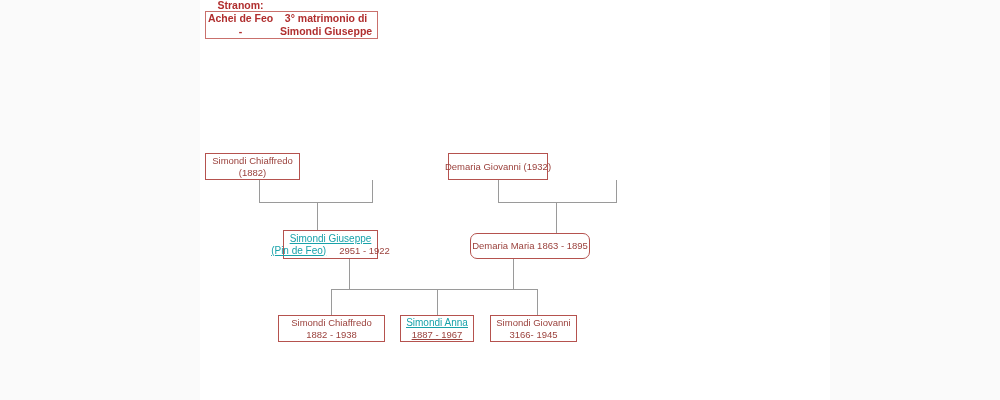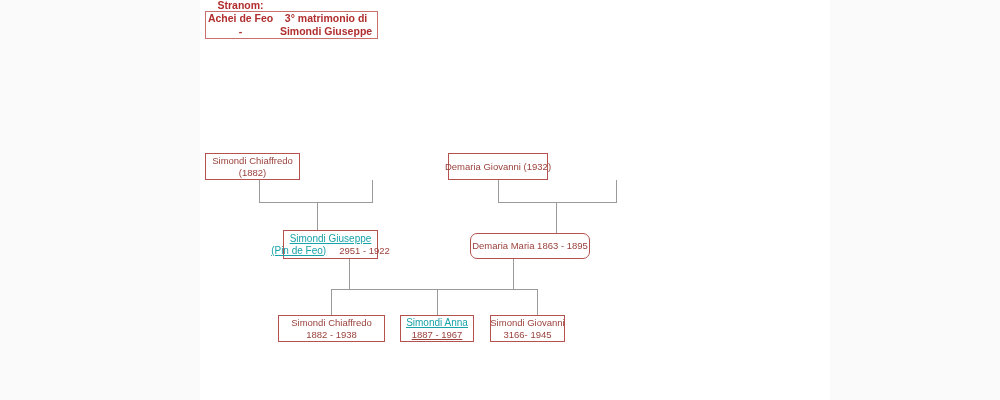--- a/index.html
+++ b/index.html
@@ -93,18 +93,18 @@
     <div class="pline">1882 - 1938</div>
   </div>
 
   <div class="person" style="left:400px;top:315px;width:74px;height:27px;text-decoration:underline;">
     <div class="pline">
       <a>Simondi Anna</a>
     </div>
     <div class="pline">1887 - 1967</div>
   </div>
 
-  <div class="person" style="left:490px;top:315px;width:75px;height:27px;">
+  <div class="person" style="left:490px;top:315px;width:87px;height:27px;">
     <div class="pline">Simondi Giovanni</div>
     <div class="pline">3166- 1945</div>
   </div>
 
 </div>
 
 </body></html>

